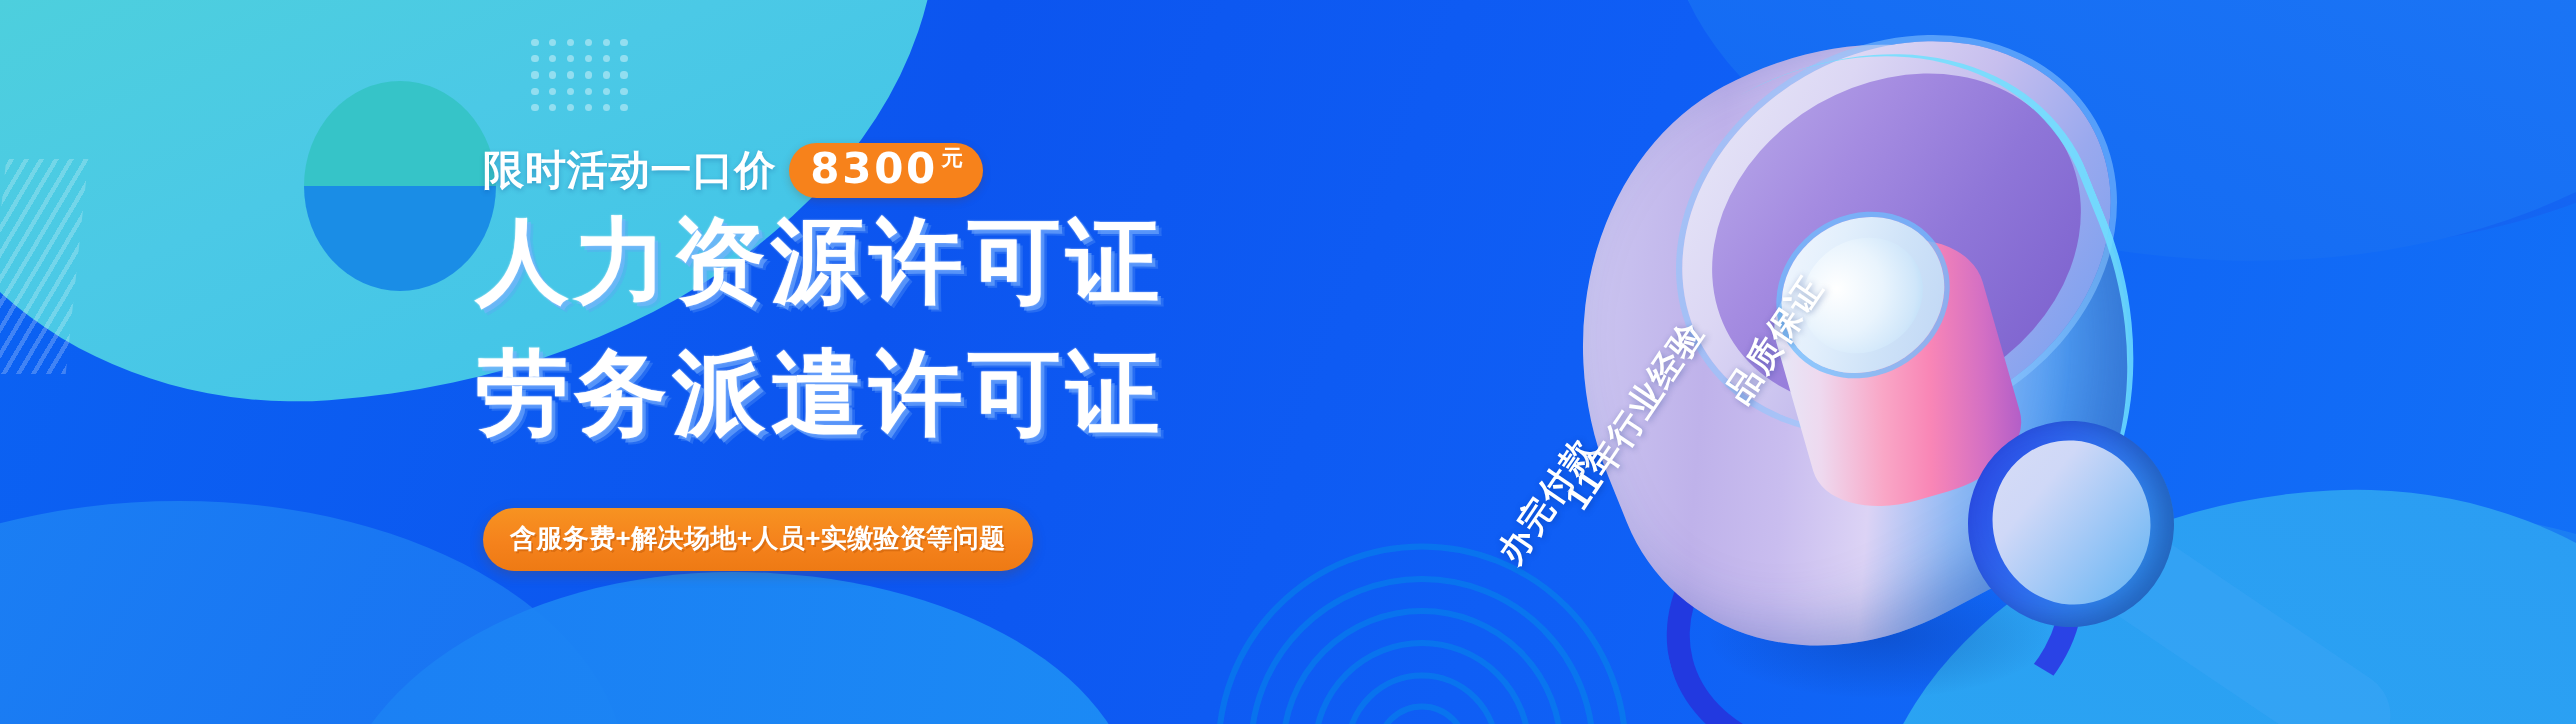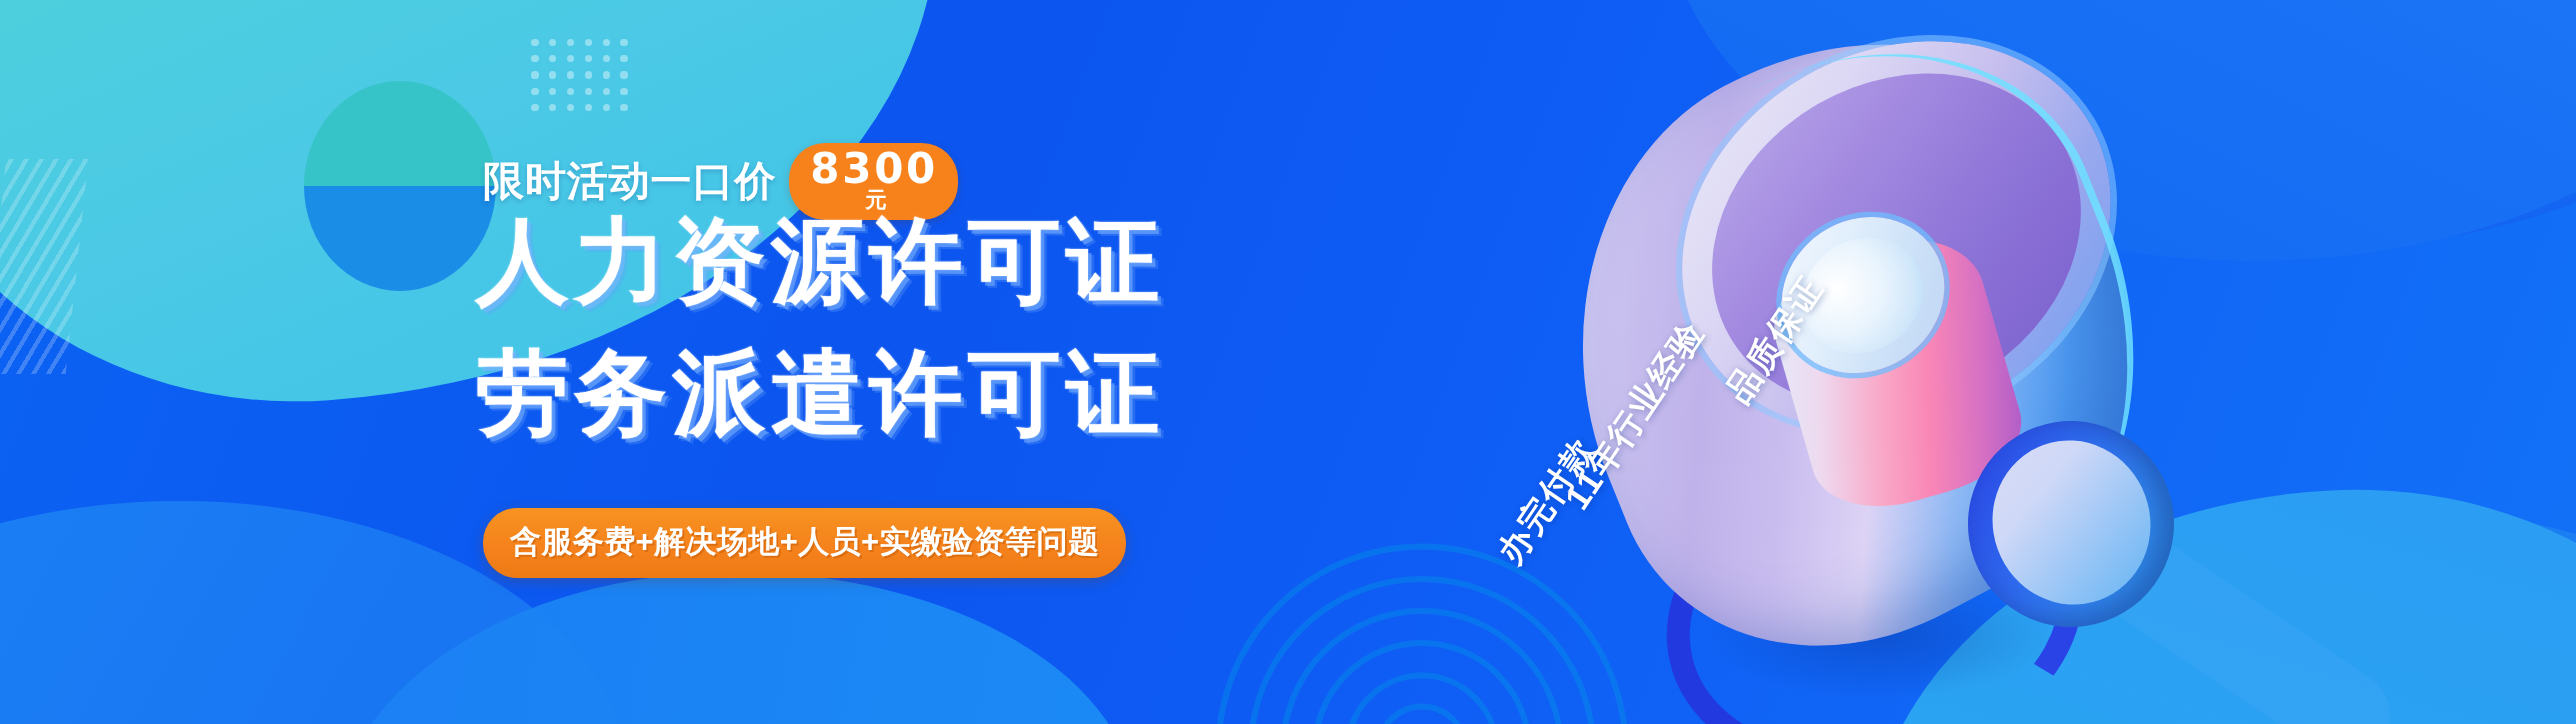--- a/index.html
+++ b/index.html
@@ -272,26 +272,25 @@
   .promo-text {
     color: #ffffff;
     font-size: 41px;
     font-weight: 700;
     letter-spacing: 0.9px;
     white-space: nowrap;
     text-shadow: 0 1.8px 5.4px rgba(0,40,120,0.25);
   }
   .price-pill {
     display: inline-flex;
-    align-items: center;
+    align-items: flex-start;
     background: #F7821B;
     border-radius: 36px;
     padding: 5.4px 19.7px 8px 21.5px;
     box-shadow: 0 2.7px 9px rgba(120,50,0,0.22);
-    flex-direction: column;
   }
   .price-num {
     color: #ffffff;
     font-size: 42px;
     font-weight: 700;
     letter-spacing: 2.7px;
     line-height: 1;
     font-family: "DejaVu Sans", sans-serif;
   }
   .price-unit {
@@ -322,21 +321,21 @@
   .feature-pill {
     position: absolute;
     left: 0; top: 508px;
     background: linear-gradient(180deg, #F79321 0%, #F5821C 55%, #EE7A14 100%);
     border-radius: 34px;
     padding: 12.5px 27px 15px 27px;
     box-shadow: 0 3.6px 12.5px rgba(130,60,0,0.25);
   }
   .feature-text {
     color: #ffffff;
-    font-size: 31px;
+    font-size: 26px;
     font-weight: 700;
     letter-spacing: 0.4px;
     white-space: nowrap;
     text-shadow: 1.8px 1.8px 0 rgba(200,95,10,0.55);
   }
 
   
   .side-taglines {
     position: absolute;
     left: 1467px; top: 0;

